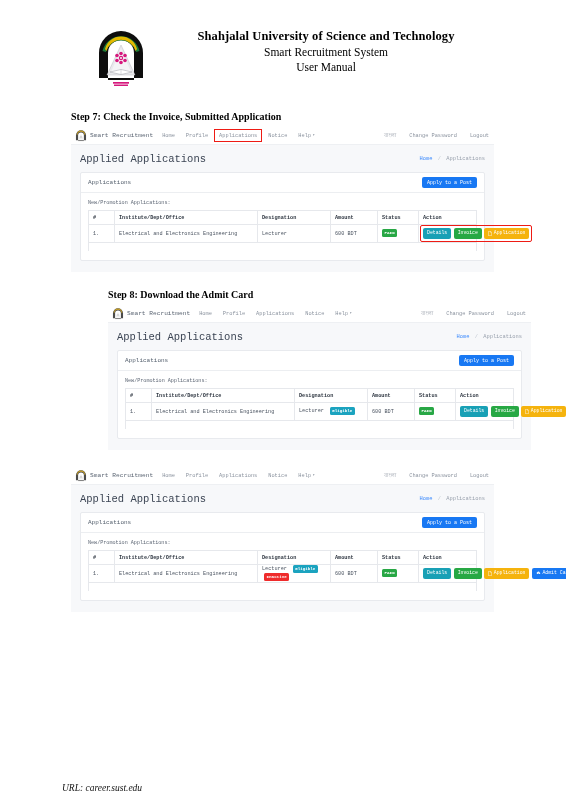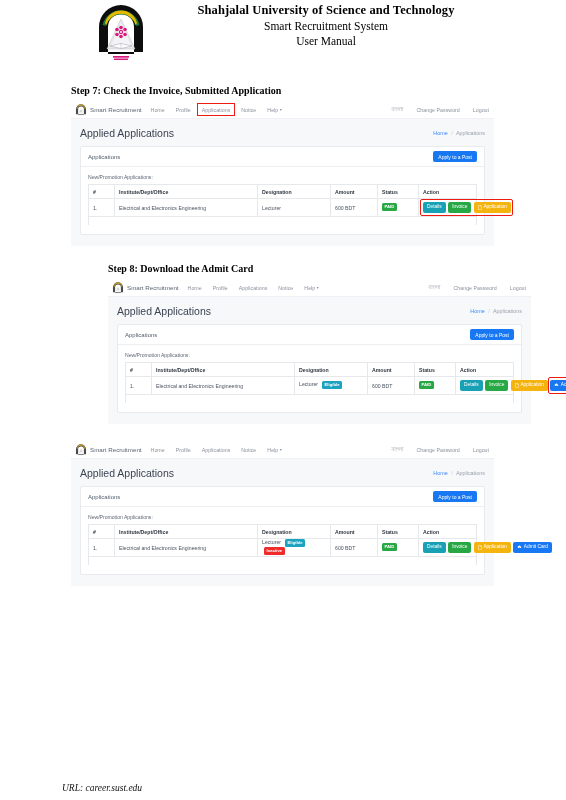--- a/index.html
+++ b/index.html
@@ -12,21 +12,21 @@
     height: 800px;
     position: relative;
     font-family: "Liberation Sans", sans-serif;
     overflow: hidden;
   }
 
   
   .doc-header {
     display: flex;
     align-items: flex-start;
-    padding: 2px 0 0 0;
+    padding: 28px 0 0 0;
   }
   .logo-wrap {
     width: 62px;
     margin-left: 90px;
     display: flex;
     justify-content: center;
     padding-top: 2px;
   }
   .doc-titles {
     flex: 1;
@@ -64,21 +64,21 @@
   .s7 { margin-top: 23px; }
   .s8 { margin-top: 17px; padding-left: 37px; }
   .s9 { margin-top: 17px; }
 
   
   .app {
     margin-left: 71px;
     width: 423px;
     background: #14b8a6;
     position: relative;
-    font-family: Liberation Sans, sans-serif;
+    font-family: Liberation Mono, monospace;
   }
   .navbar {
     height: 17px;
     display: flex;
     align-items: center;
     background: #ffffff;
     border-bottom: 1px solid #eef0f3;
     position: relative;
     padding: 0 4px;
   }

